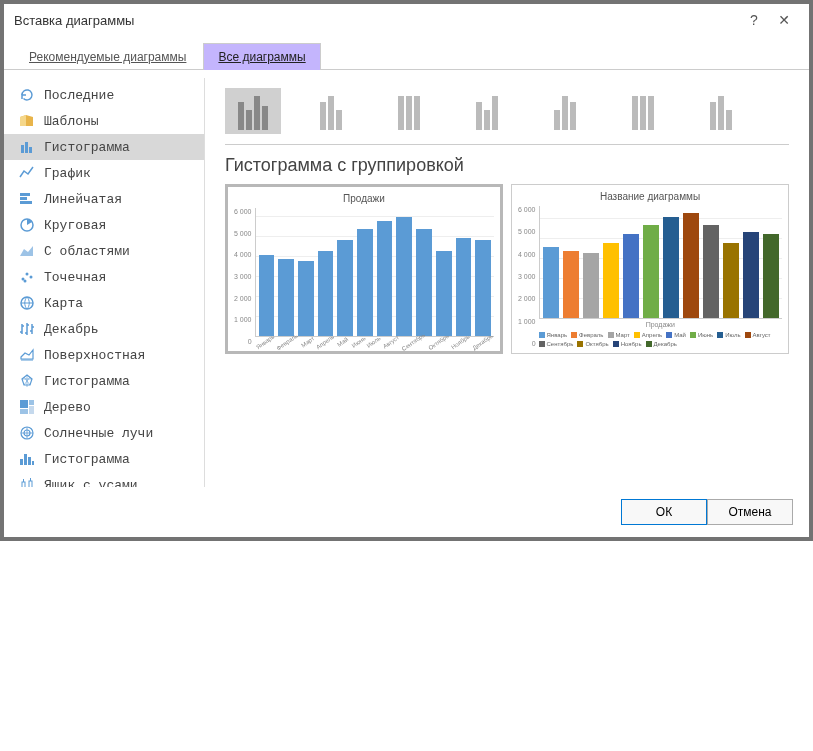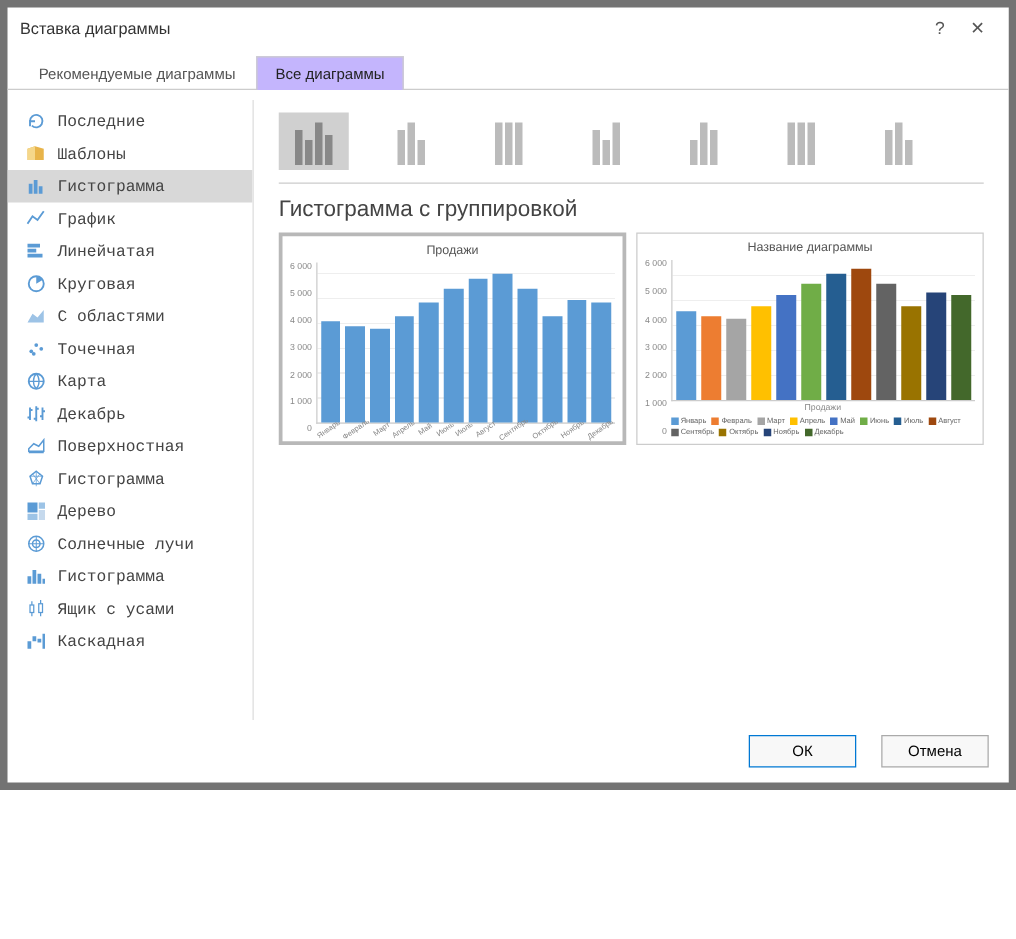--- a/index.html
+++ b/index.html
@@ -1,22 +1,22 @@
 <!DOCTYPE html>
 <html><head>
 <meta charset="utf-8">
 <style>
 * { box-sizing: border-box; margin: 0; padding: 0; }
 body { font-family: "Segoe UI", Tahoma, sans-serif; font-size: 12px; color: #333; background: #fff; }
-.dialog { width: 813px; height: 632px; border: 6px solid #737373; display: flex; flex-direction: column; background: #fff; }
+.dialog { width: 813px; height: 541px; border: 4px solid #737373; display: flex; flex-direction: column; background: #fff; }
 .titlebar { display: flex; align-items: center; padding: 8px 10px; font-size: 13px; }
 .titlebar .title { flex: 1; }
 .titlebar .btn { width: 30px; text-align: center; font-size: 14px; cursor: pointer; color: #555; }
 .tabs { display: flex; border-bottom: 1px solid #ccc; padding: 0 10px; margin-top: 6px; }
-.tab { padding: 6px 14px; border: 1px solid transparent; border-bottom: none; margin-right: 2px; cursor: pointer; color: #555; position: relative; top: 1px; }
+.tab { padding: 6px 14px; border: 1px solid transparent; border-bottom: none; margin-right: 2px; cursor: pointer; color: #555; position: relative; top: 1px; text-decoration: underline; }
 .tab.active { border-color: #ccc; background: #c4b5fd; color: #222; }
 .body { flex: 1; display: flex; padding: 8px 0 0 0; overflow: hidden; }
 .sidebar { width: 210px; border-right: 1px solid #ddd; padding: 4px 0; overflow-y: auto; font-family: Liberation Mono, monospace; }
 .side-item { display: flex; align-items: center; padding: 5px 12px; cursor: pointer; color: #444; }
 .side-item.selected { background: #d8d8d8; }
 .side-item .icon { width: 22px; display: inline-flex; align-items: center; justify-content: center; color: #5b9bd5; }
 .side-item .label { margin-left: 6px; font-size: 13px; }
 .main { flex: 1; padding: 10px 20px; display: flex; flex-direction: column; }
 .subtypes { display: flex; gap: 22px; border-bottom: 1px solid #ccc; padding-bottom: 10px; margin-bottom: 10px; }
 .subtype { width: 56px; height: 46px; display: flex; align-items: flex-end; justify-content: center; gap: 2px; cursor: pointer; padding: 4px; }
@@ -35,21 +35,21 @@
 .yaxis { display: flex; flex-direction: column; justify-content: space-between; font-size: 7px; color: #888; text-align: right; padding-right: 3px; }
 .bars-wrap { flex: 1; display: flex; flex-direction: column; }
 .bars { flex: 1; display: flex; align-items: flex-end; gap: 4px; border-bottom: 1px solid #ccc; border-left: 1px solid #ccc; padding: 0 3px; position: relative; background: repeating-linear-gradient(to top, transparent, transparent 19px, #eee 19px, #eee 20px); }
 .bars .b { flex: 1; background: #5b9bd5; }
 .xaxis { display: flex; font-size: 6px; color: #888; padding-top: 2px; }
 .xaxis .xl { flex: 1; text-align: center; transform: rotate(-35deg); transform-origin: center; white-space: nowrap; overflow: visible; }
 .legend { display: flex; flex-wrap: wrap; font-size: 6px; color: #666; gap: 3px 4px; margin-top: 4px; }
 .legend .li { display: flex; align-items: center; gap: 2px; }
 .legend .sw { width: 6px; height: 6px; }
 .xaxis2 { text-align: center; font-size: 7px; color: #888; padding-top: 2px; }
-.footer { display: flex; justify-content: flex-end; padding: 12px 16px; gap: 20px; border-top: 0; }
+.footer { display: flex; justify-content: flex-end; padding: 12px 16px; gap: 0; border-top: 0; }
 .footer button { width: 86px; height: 26px; font-size: 12px; background: #f8f8f8; border: 1px solid #aaa; cursor: pointer; }
 .footer button.primary { border: 1px solid #0078d4; }
 svg { display: block; }
 </style>
 </head>
 <body>
 
 <div class="dialog">
   <div class="titlebar">
     <div class="title">Вставка диаграммы</div>

